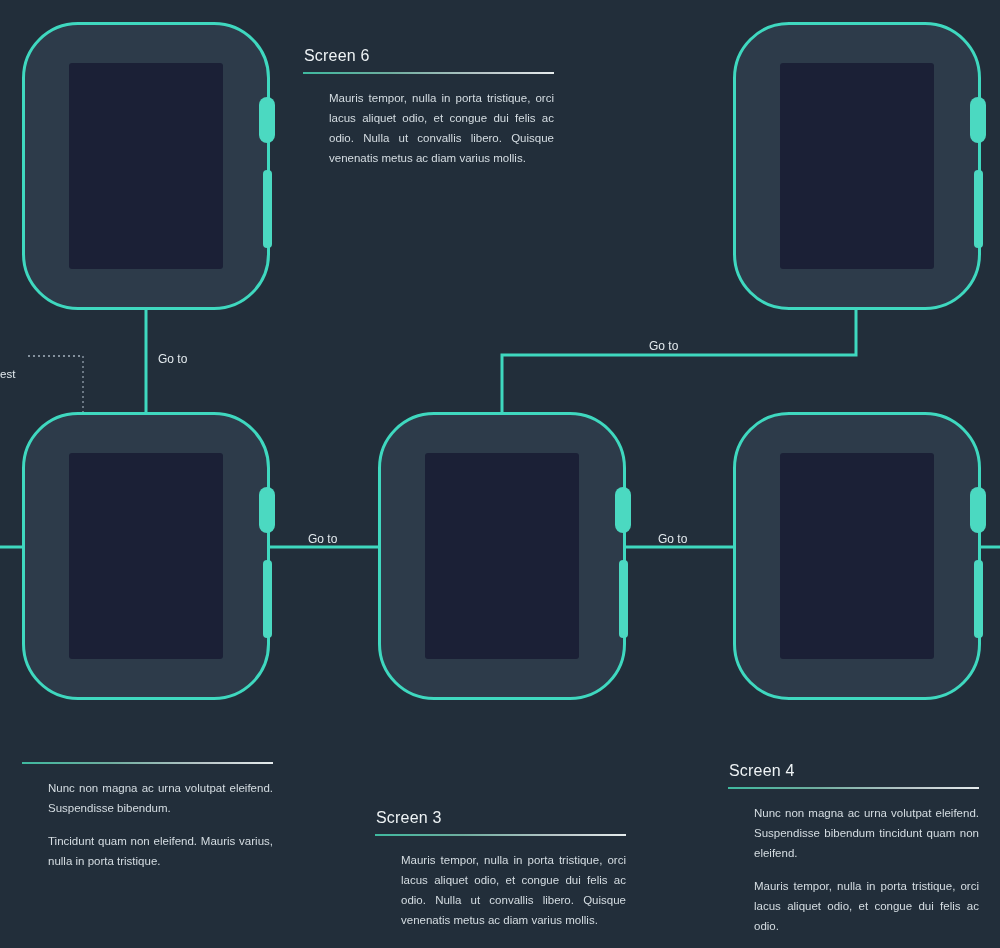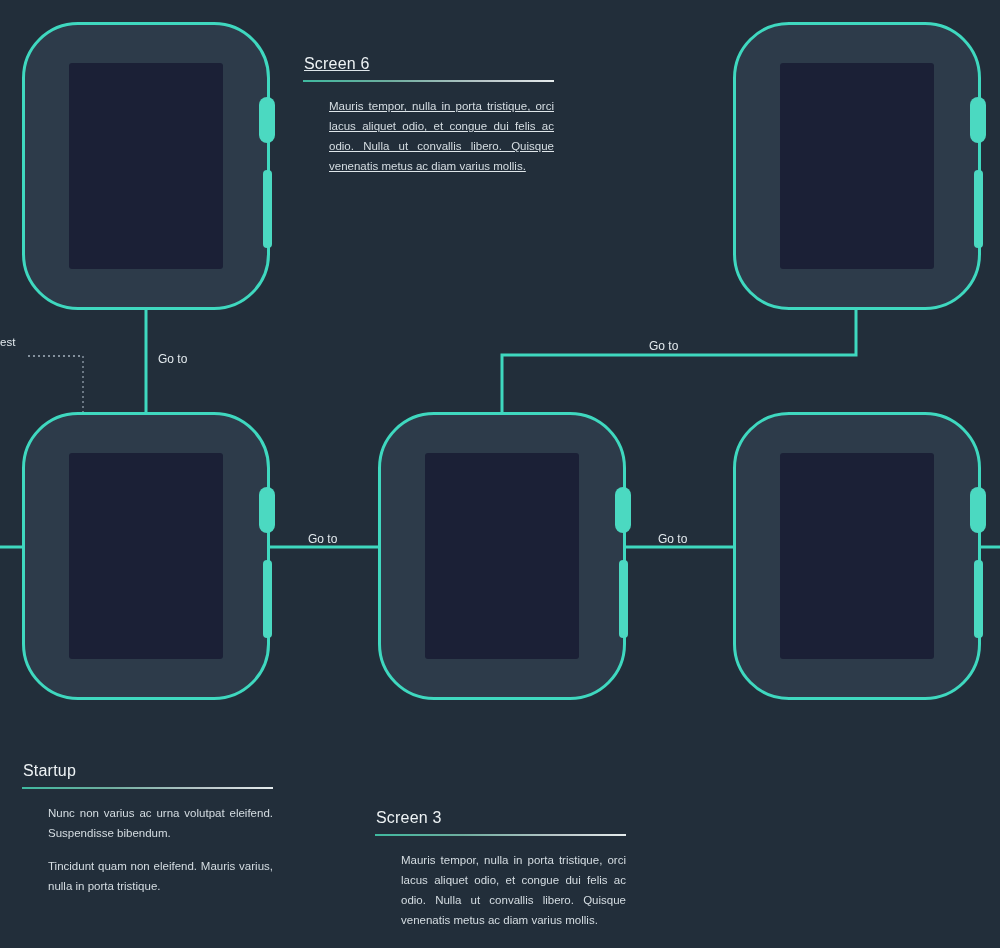--- a/index.html
+++ b/index.html
@@ -157,41 +157,48 @@
     <div class="device-screen" style="left:44px;top:38px;right:44px;bottom:38px;"></div>
     <div class="crown" style="right:-8px;top:72px;width:16px;height:46px;"></div>
     <div class="side-button" style="right:-5px;top:145px;width:9px;height:78px;"></div>
   </div>
 
   <span class="wire-label" style="left:158px;top:352px;">Go to</span>
   <span class="wire-label" style="left:649px;top:339px;">Go to</span>
   <span class="wire-label" style="left:308px;top:532px;">Go to</span>
   <span class="wire-label" style="left:658px;top:532px;">Go to</span>
 
-  <span class="edge-label" style="left:0px;top:336px;">est</span>
-
-  <div class="note" style="left:303px;top:55px;width:251px;text-decoration:underline;">
+  <span class="edge-label" style="left:0px;top:368px;">est</span>
+
+  <div class="note" style="left:303px;top:47px;width:251px;">
     <div class="note-title">Screen 6</div>
     <div class="note-rule"></div>
     <div class="note-body">
       <p class="note-p">Mauris tempor, nulla in porta tristique, orci lacus aliquet odio, et congue dui felis ac odio. Nulla ut convallis libero. Quisque venenatis metus ac diam varius mollis.</p>
     </div>
   </div>
 
   <div class="note" style="left:22px;top:762px;width:251px;">
-    <div class="note-title">Startup</div>
-    <div class="note-rule"></div>
-    <div class="note-body">
-      <p class="note-p">Nunc non varius ac urna volutpat eleifend. Suspendisse bibendum.</p>
+    <div class="note-rule"></div>
+    <div class="note-body">
+      <p class="note-p">Nunc non magna ac urna volutpat eleifend. Suspendisse bibendum.</p>
       <p class="note-p">Tincidunt quam non eleifend. Mauris varius, nulla in porta tristique.</p>
     </div>
   </div>
 
   <div class="note" style="left:375px;top:762px;width:251px;margin-top:47px;">
     <div class="note-title">Screen 3</div>
     <div class="note-rule"></div>
     <div class="note-body">
       <p class="note-p">Mauris tempor, nulla in porta tristique, orci lacus aliquet odio, et congue dui felis ac odio. Nulla ut convallis libero. Quisque venenatis metus ac diam varius mollis.</p>
     </div>
   </div>
 
+  <div class="note" style="left:728px;top:762px;width:251px;">
+    <div class="note-title">Screen 4</div>
+    <div class="note-rule"></div>
+    <div class="note-body">
+      <p class="note-p">Nunc non magna ac urna volutpat eleifend. Suspendisse bibendum tincidunt quam non eleifend.</p>
+      <p class="note-p">Mauris tempor, nulla in porta tristique, orci lacus aliquet odio, et congue dui felis ac odio.</p>
+    </div>
+  </div>
 
 </div>
 
 </body></html>

